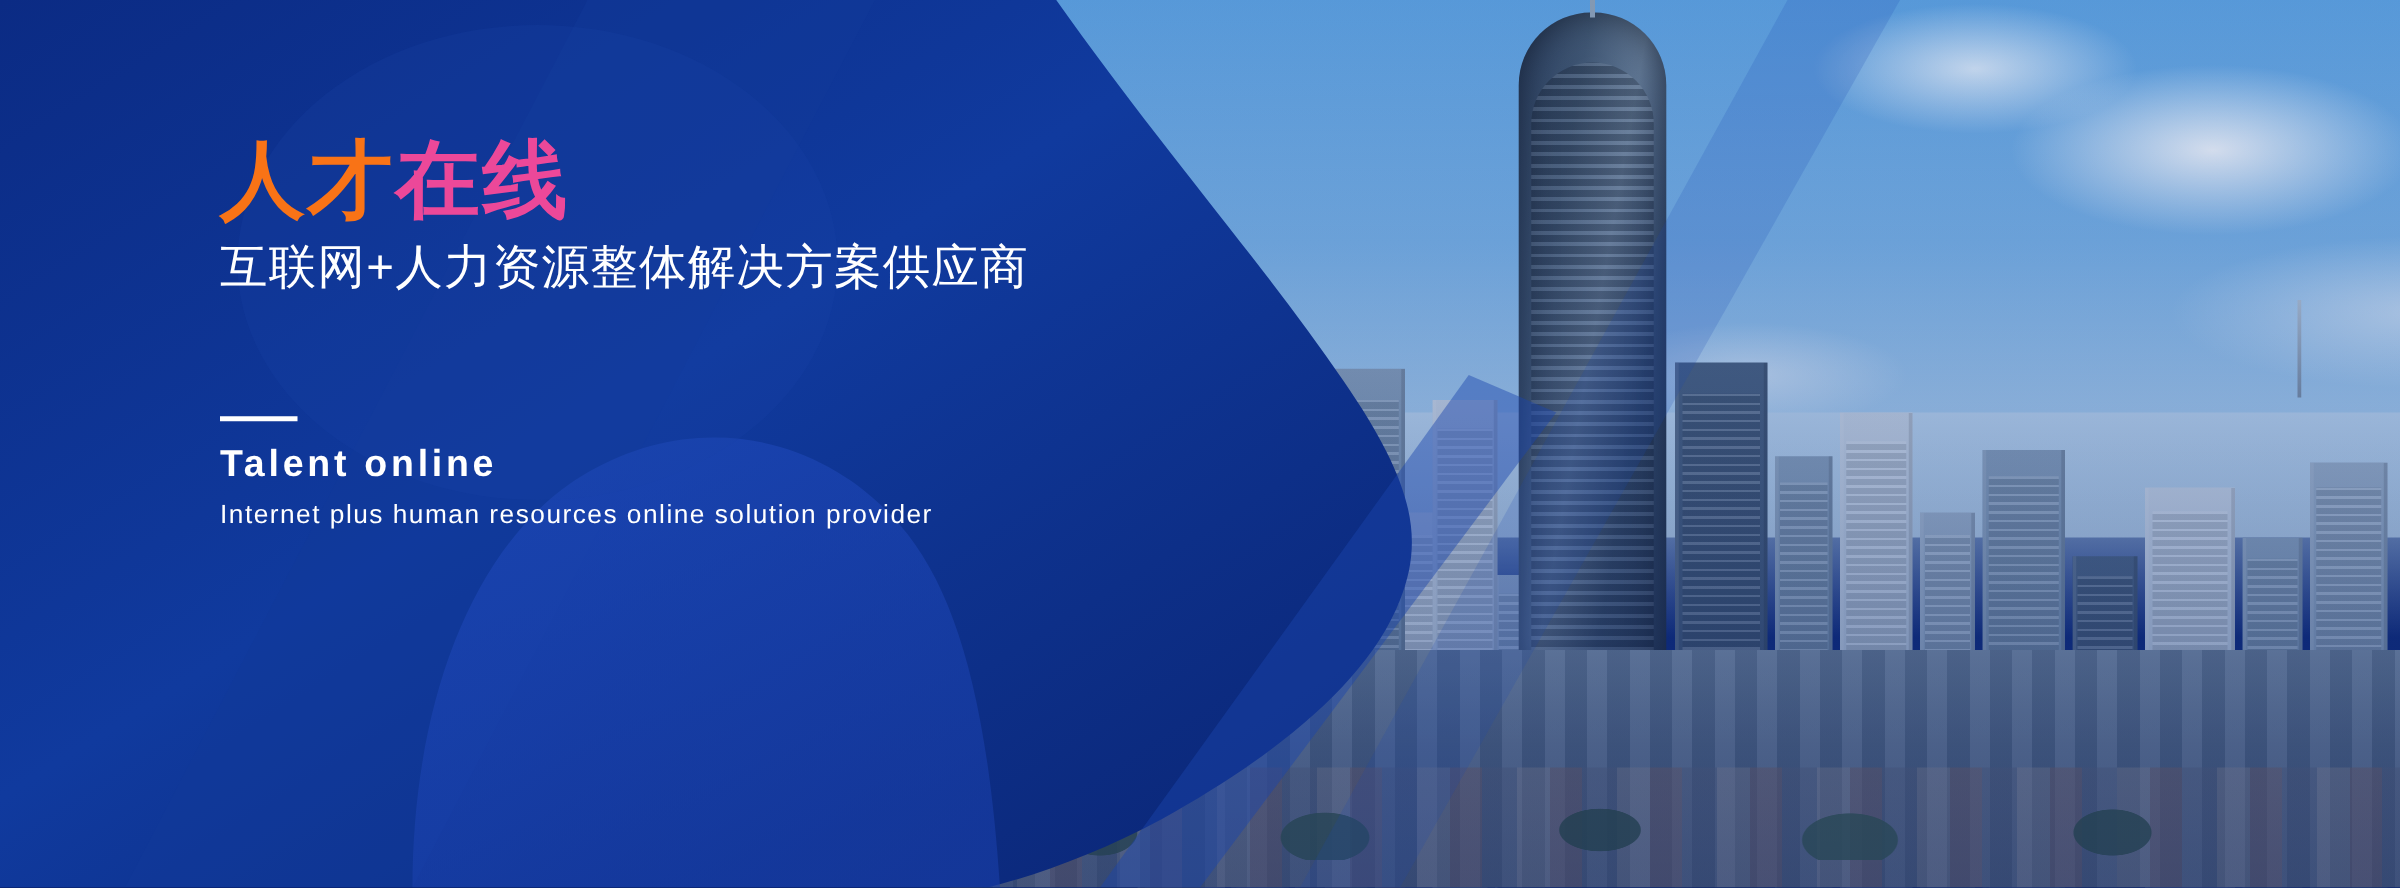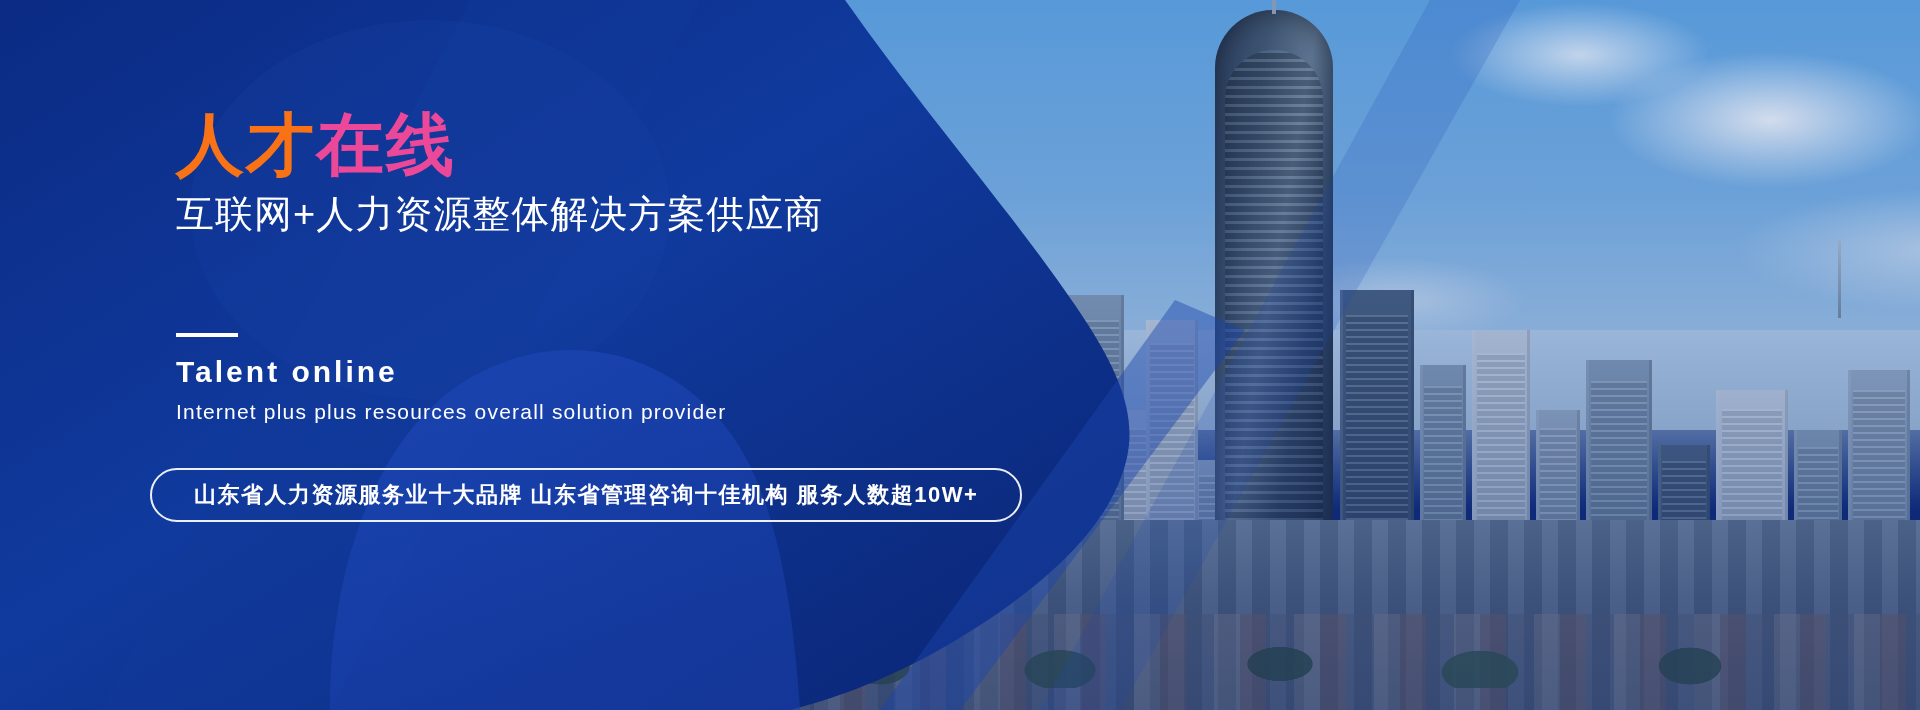--- a/index.html
+++ b/index.html
@@ -301,20 +301,17 @@
     <div class="title">
       <span class="accent">人才</span><span class="plain">在线</span>
     </div>
 
     <div class="subtitle">互联网+人力资源整体解决方案供应商</div>
 
     <div class="divider"></div>
 
     <div class="en-title">Talent online</div>
 
-    <div class="en-sub">Internet plus plus resources overall solution provider</div>
-
-    <div class="badge">
-      <span class="badge-text">山东省人力资源服务业十大品牌   山东省管理咨询十佳机构   服务人数超10W+</span>
-    </div>
+    <div class="en-sub">Internet plus human resources online solution provider</div>
+
 
   </div>
 </div>
 
 </body></html>

